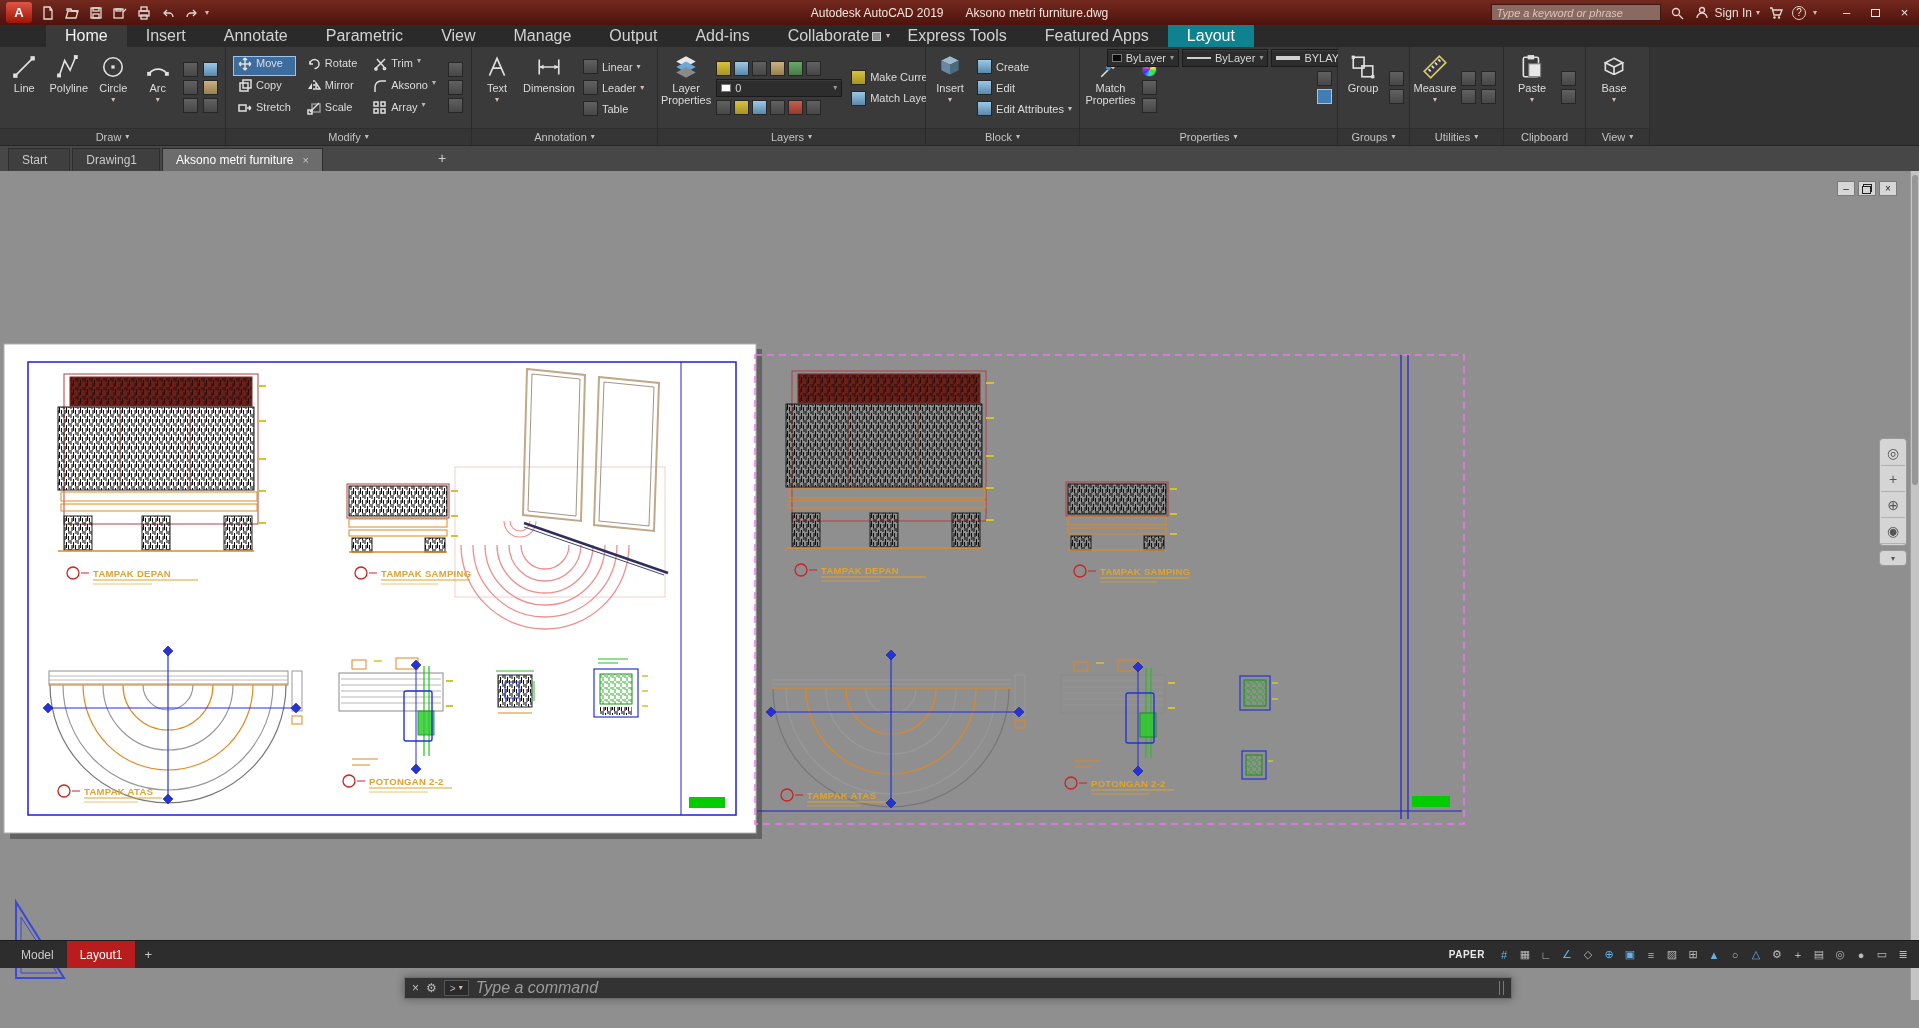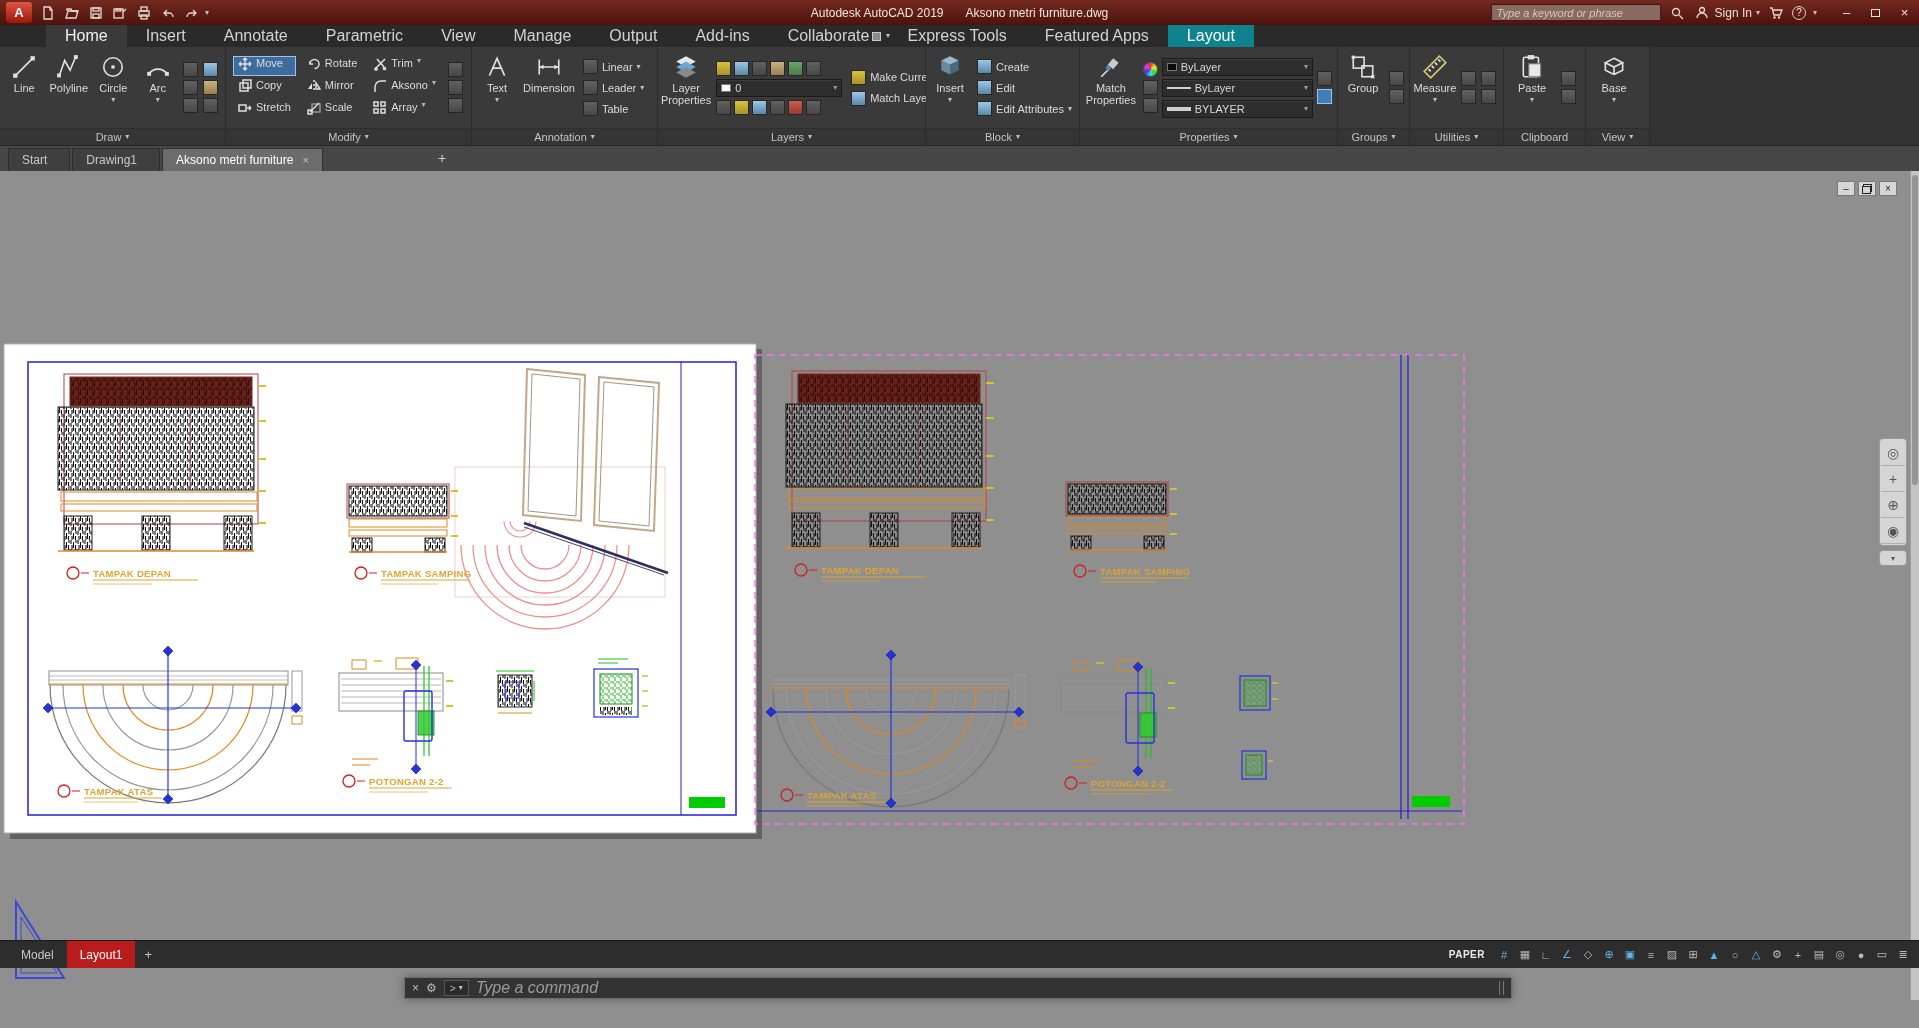--- a/index.html
+++ b/index.html
@@ -64,21 +64,21 @@
 .arow{display:flex;align-items:center;gap:4px;height:19px;padding:0 4px;font-size:11px;color:#dcdcdc;white-space:nowrap}
 .laycol{display:flex;flex-direction:column;justify-content:center;gap:3px;margin:0 3px}
 .lrow{display:flex;gap:3px}
 .combo{display:flex;align-items:center;gap:4px;height:18px;background:#2d2d2d;border:1px solid #1a1a1a;box-shadow:inset 0 1px rgba(255,255,255,.07);padding:0 4px;font-size:11px;color:#d8d8d8}
 .combo .cv{flex:1;text-align:left}
 .combo .caret{color:#9a9a9a}
 .sw{width:10px;height:8px;background:#fff;border:1px solid #777;flex:none}
 .sw.black{background:#0a0a0a}
 .lnsw{width:24px;height:2px;background:#cfcfcf;flex:none}
 .lwsw{width:24px;height:4px;background:#cfcfcf;flex:none}
-.propcol{display:flex;flex-direction:column;justify-content:center;gap:3px;width:152px}
+.propcol{display:flex;flex-direction:row;justify-content:center;gap:3px;width:152px}
 .sidechips{display:flex;flex-direction:column;gap:3px;justify-content:center;margin:0 2px}
 
 
 .ftabs{position:absolute;top:146px;left:0;width:100%;height:25px;background:#474747;display:flex;align-items:flex-end;padding-left:8px;gap:2px;z-index:47}
 .ftab{height:23px;display:flex;align-items:center;gap:9px;padding:0 13px;background:#3f3f3f;color:#c9c9c9;font-size:12px;border:1px solid #2d2d2d;border-bottom:none}
 .ftab.active{background:#6c6c6c;color:#fff}
 .ftab .x{font-size:11px;color:#c5c5c5}
 .addtab{width:20px;height:23px;display:flex;align-items:center;justify-content:center;color:#cfcfcf;font-size:14px}
 
 

